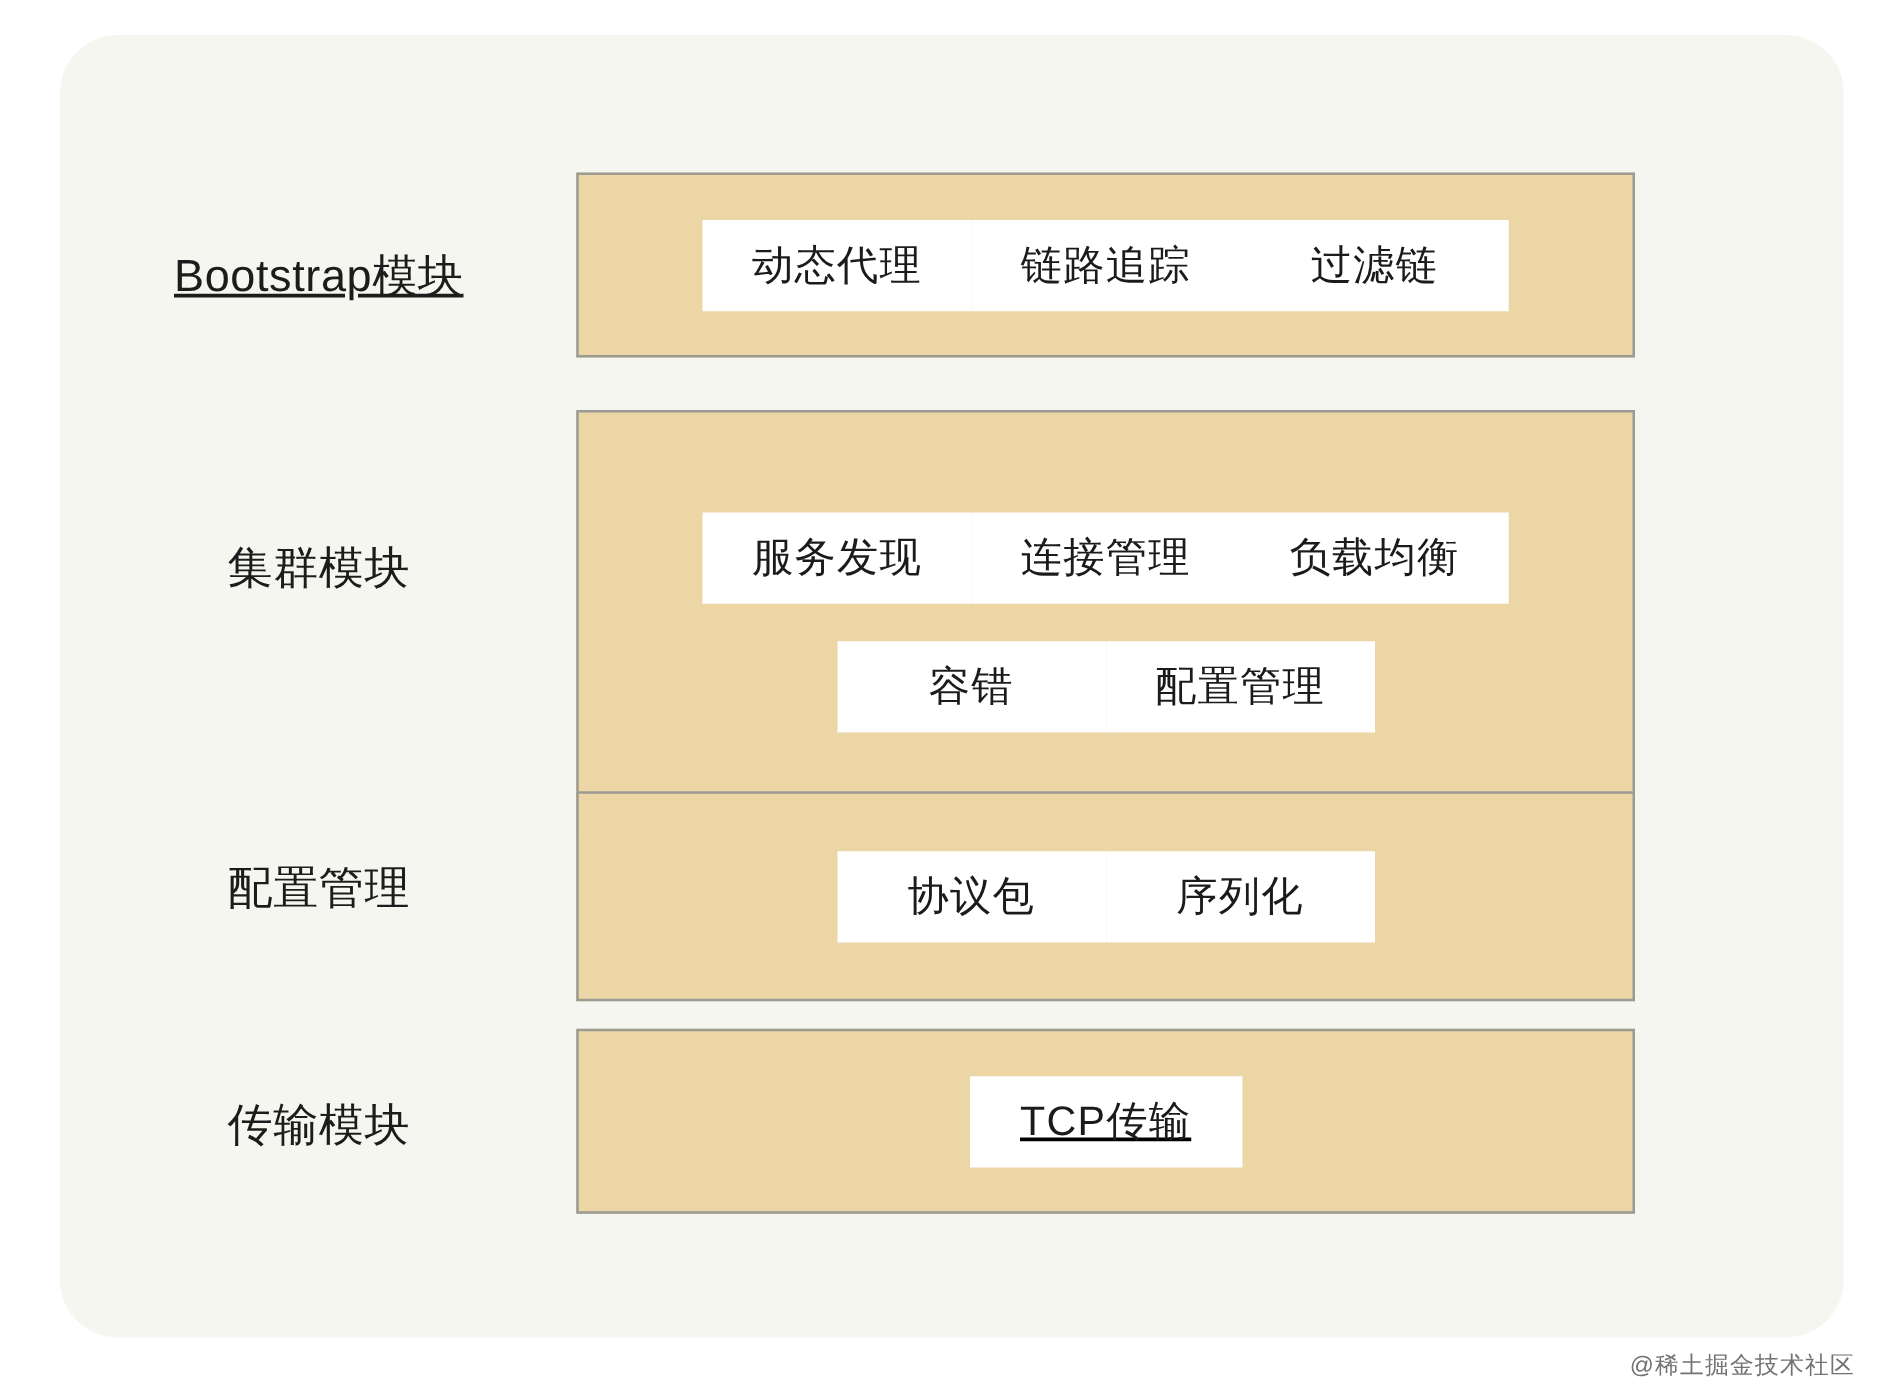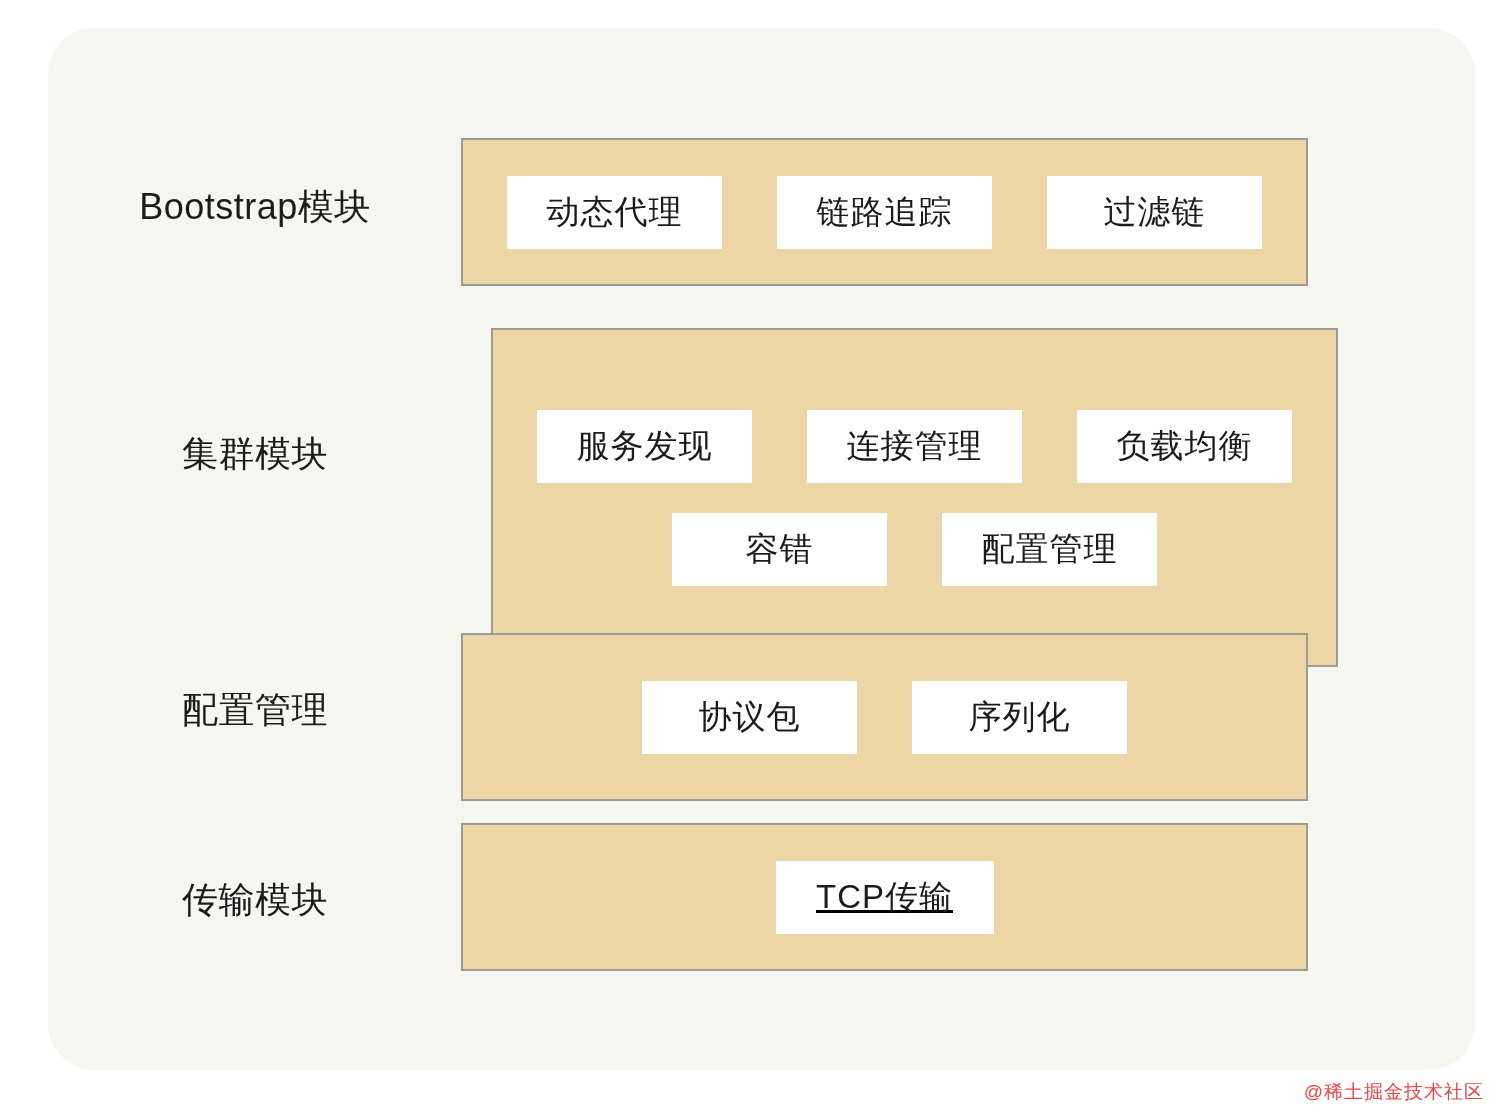--- a/index.html
+++ b/index.html
@@ -71,21 +71,20 @@
     flex-direction: column;
     gap: 30px;
     width: 100%;
     align-items: center;
   }
 
   .panel-line {
     display: flex;
     flex-direction: row;
     justify-content: center;
-    gap: 55px;
   }
 
   
   .cell {
     width: 215px;
     height: 73px;
     background: #ffffff;
     display: flex;
     align-items: center;
     justify-content: center;
@@ -94,38 +93,38 @@
     letter-spacing: 1px;
     white-space: nowrap;
   }
 
   .cell.wide {
     width: 218px;
   }
 
   
   #row-bootstrap .panel { top: 138px;  height: 148px; }
-  #row-bootstrap .layer-label { top: 186px; }
+  #row-bootstrap .layer-label { top: 200px; text-decoration: underline; }
 
-  #row-cluster .panel   { top: 328px;  height: 339px; margin-left: 30px; }
+  #row-cluster .panel   { top: 328px;  height: 339px; }
   #row-cluster .layer-label { top: 434px; font-family: Liberation Serif, serif; }
 
   #row-protocol .panel  { top: 633px;  height: 168px; }
   #row-protocol .layer-label { top: 689px; }
 
   #row-transport .panel { top: 823px;  height: 148px; text-decoration: underline; }
   #row-transport .layer-label { top: 879px; }
 
   
   #watermark {
     position: absolute;
     right: 28px;
     bottom: 12px;
     font-size: 19px;
-    color: #ef4444;
+    color: #737373;
     letter-spacing: 1px;
     white-space: nowrap;
   }
 </style>
 </head>
 <body>
 
 <div id="card"></div>
 
 <div id="diagram">

